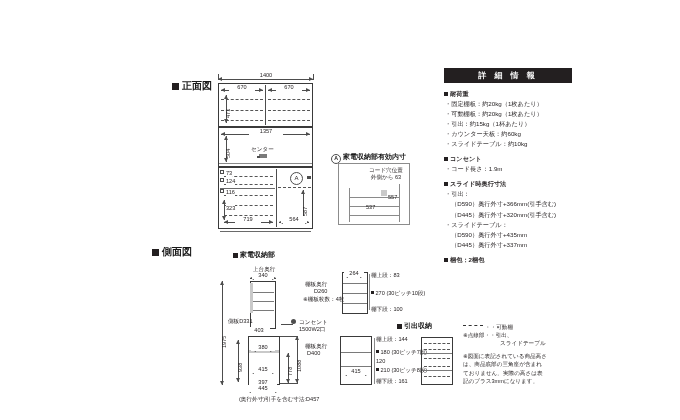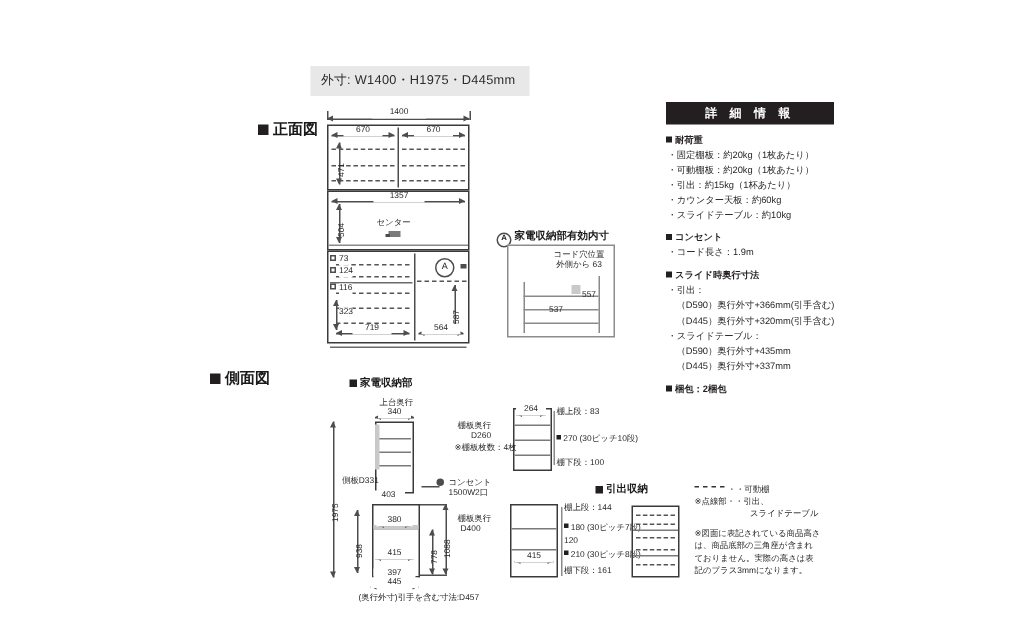--- a/index.html
+++ b/index.html
@@ -29,32 +29,32 @@
   
   .sec-head{
     position:absolute;font-size:10px;font-weight:bold;color:#1a1a1a;
     white-space:nowrap;
   }
   .sec-head .sq{
     display:inline-block;width:7px;height:7px;background:#231f20;
     margin-right:3px;vertical-align:-1px;
   }
   .sec-front{left:148px;top:79px;padding-left:24px;}
-  .sec-side{left:140px;top:245px;}
+  .sec-side{left:152px;top:245px;}
 
   .mini-head{
     position:absolute;font-size:7px;font-weight:bold;color:#1a1a1a;white-space:nowrap;
   }
   .mini-head .sq{
     display:inline-block;width:5px;height:5px;background:#231f20;margin-right:2px;vertical-align:-.5px;
   }
 
   
   .info-hd{
-    position:absolute;left:444px;top:68px;width:112px;height:15px;
+    position:absolute;left:444px;top:68px;width:128px;height:15px;
     background:#231f20;color:#fff;font-size:8px;font-weight:bold;
     letter-spacing:3px;text-align:center;line-height:15px;
   }
   .info-body{
     position:absolute;left:444px;top:89px;width:230px;
     font-size:6.2px;line-height:1.62;color:#231f20;white-space:nowrap;
   }
   .info-body .grp{margin-bottom:5px;}
   .info-body .hd{font-weight:bold;}
   .info-body .hd::before{
@@ -128,21 +128,20 @@
   .note{
     position:absolute;font-size:5.6px;line-height:1.5;color:#231f20;width:84px;
   }
   .dot{display:inline-block;width:3px;height:3px;background:#231f20;vertical-align:1px;margin-right:1.5px;}
 </style>
 </head>
 <body>
 
 <div class="page">
 
-  <div class="dims-chip">外寸: W1400・H1975・D445mm</div>
 
   <div class="sec-head sec-front">
     <span class="sq"></span><span>正面図</span>
   </div>
   <div class="sec-head sec-side">
     <span class="sq"></span><span>側面図</span>
   </div>
 
   <div class="info-hd">詳 細 情 報</div>
   <div class="info-body">

